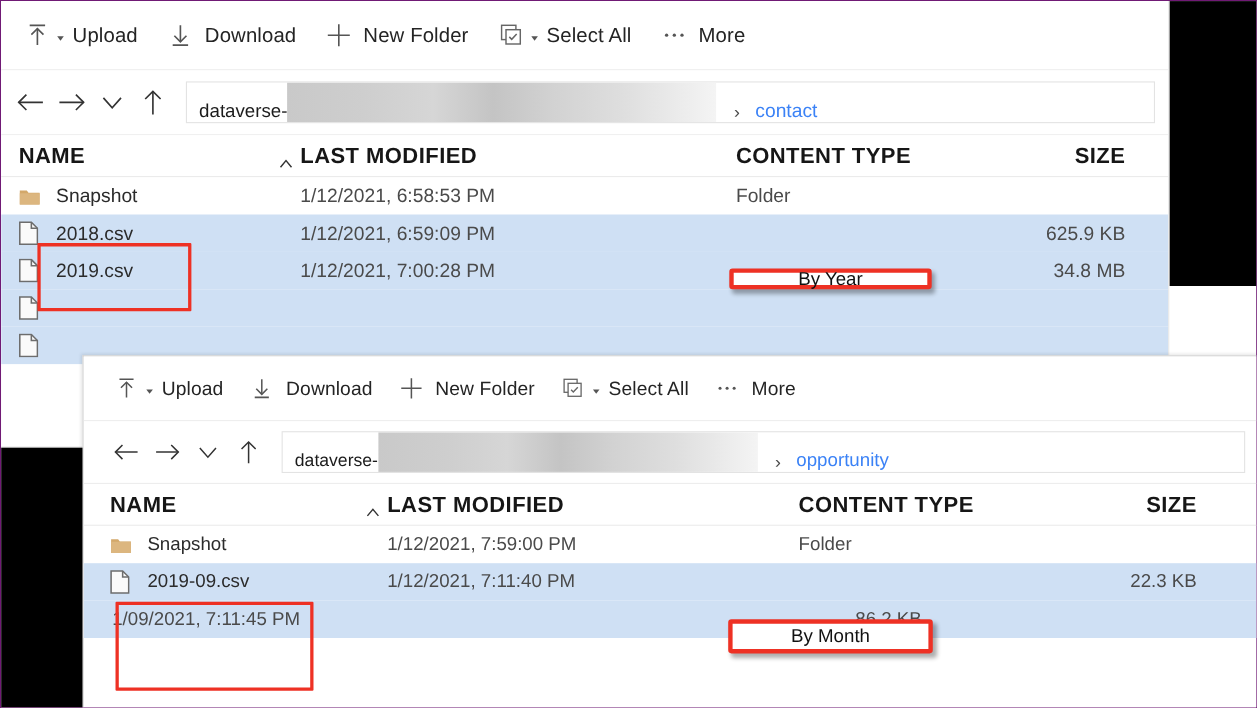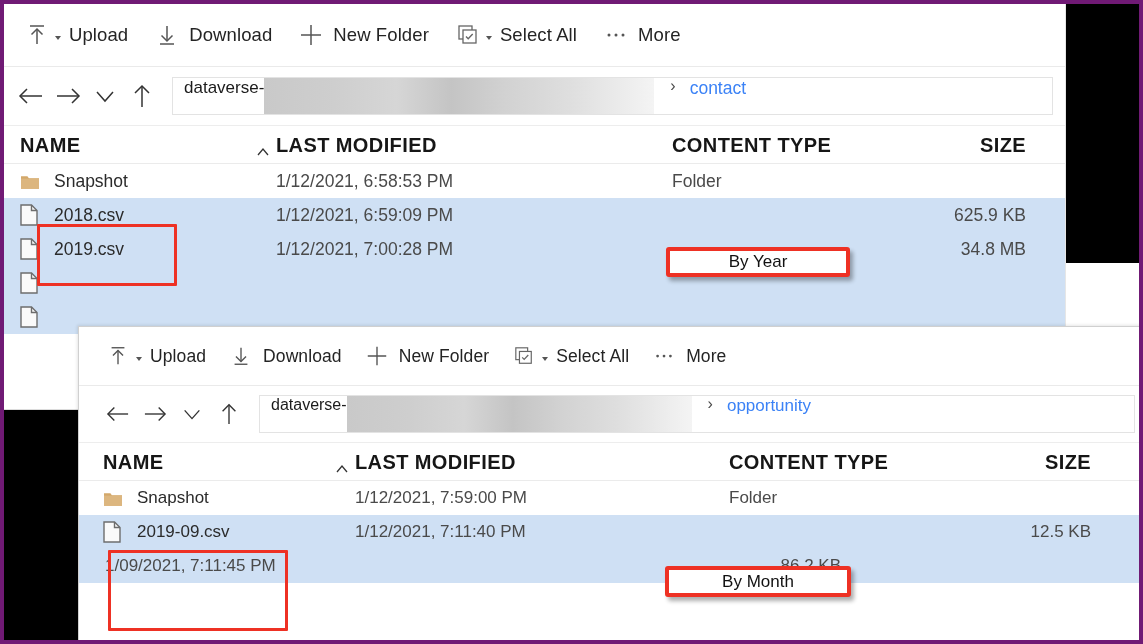--- a/index.html
+++ b/index.html
@@ -10,21 +10,21 @@
   body {
     font-family: "Liberation Sans", sans-serif;
   }
   #screen {
     position: relative;
     width: 1143px;
     height: 644px;
     overflow: hidden;
     background: #ffffff;
     box-sizing: border-box;
-    border: 4px solid #701a75;
+    border: 1px solid #701a75;
   }
 
   
   .blackout {
     position: absolute;
     background: #000000;
   }
   #blackout-right { left: 1062px; top: 0px;   width: 81px;  height: 259px; }
   #blackout-left  { left: 0px;    top: 406px; width: 74px;  height: 238px; }
 
@@ -114,21 +114,21 @@
     justify-content: center;
     width: 34px; height: 34px;
     margin-right: 3px;
     flex: none;
     cursor: default;
   }
   .navbtn svg { display: block; }
   .crumbbox {
     flex: 1;
     display: flex;
-    align-items: flex-start;
+    align-items: flex-end;
     height: 38px;
     margin-left: 10px;
     border: 1px solid #e3e3e3;
     background: #ffffff;
     box-sizing: border-box;
     overflow: hidden;
     min-width: 0;
   }
   .crumb-text {
     font-size: 17px;
@@ -245,21 +245,21 @@
     box-shadow: 3px 4px 4px rgba(0,0,0,0.32);
   }
   .anno-box span {
     font-size: 17px;
     color: #111111;
     font-weight: normal;
     white-space: nowrap;
   }
 
   #anno-rect-year   { left: 33px;  top: 220px; width: 140px; height: 62px; }
-  #anno-box-year    { left: 662px; top: 243px; width: 184px; height: 30px; }
+  #anno-box-year    { left: 662px; top: 243px; width: 184px; height: 19px; }
   #anno-rect-month  { left: 104px; top: 546px; width: 180px; height: 81px; }
   #anno-box-month   { left: 661px; top: 562px; width: 186px; height: 31px; }
 </style>
 </head>
 <body>
 
 <div id="screen">
 
   <div class="blackout" id="blackout-right"></div>
 
@@ -625,21 +625,21 @@
           <span class="cell-name">2019-09.csv</span>
         </div>
         <div class="col-sortcar"></div>
         <div class="col-mod">
           <span class="cell-text">1/12/2021, 7:11:40 PM</span>
         </div>
         <div class="col-type">
           <span class="cell-text"></span>
         </div>
         <div class="col-size">
-          <span class="cell-text">12.5 KB</span>
+          <span class="cell-text">22.3 KB</span>
         </div>
       </div>
 
       <div class="row selected">
         <div class="col-sortcar"></div>
         <div class="col-mod">
           <span class="cell-text">1/09/2021, 7:11:45 PM</span>
         </div>
         <div class="col-type">
           <span class="cell-text"></span>

